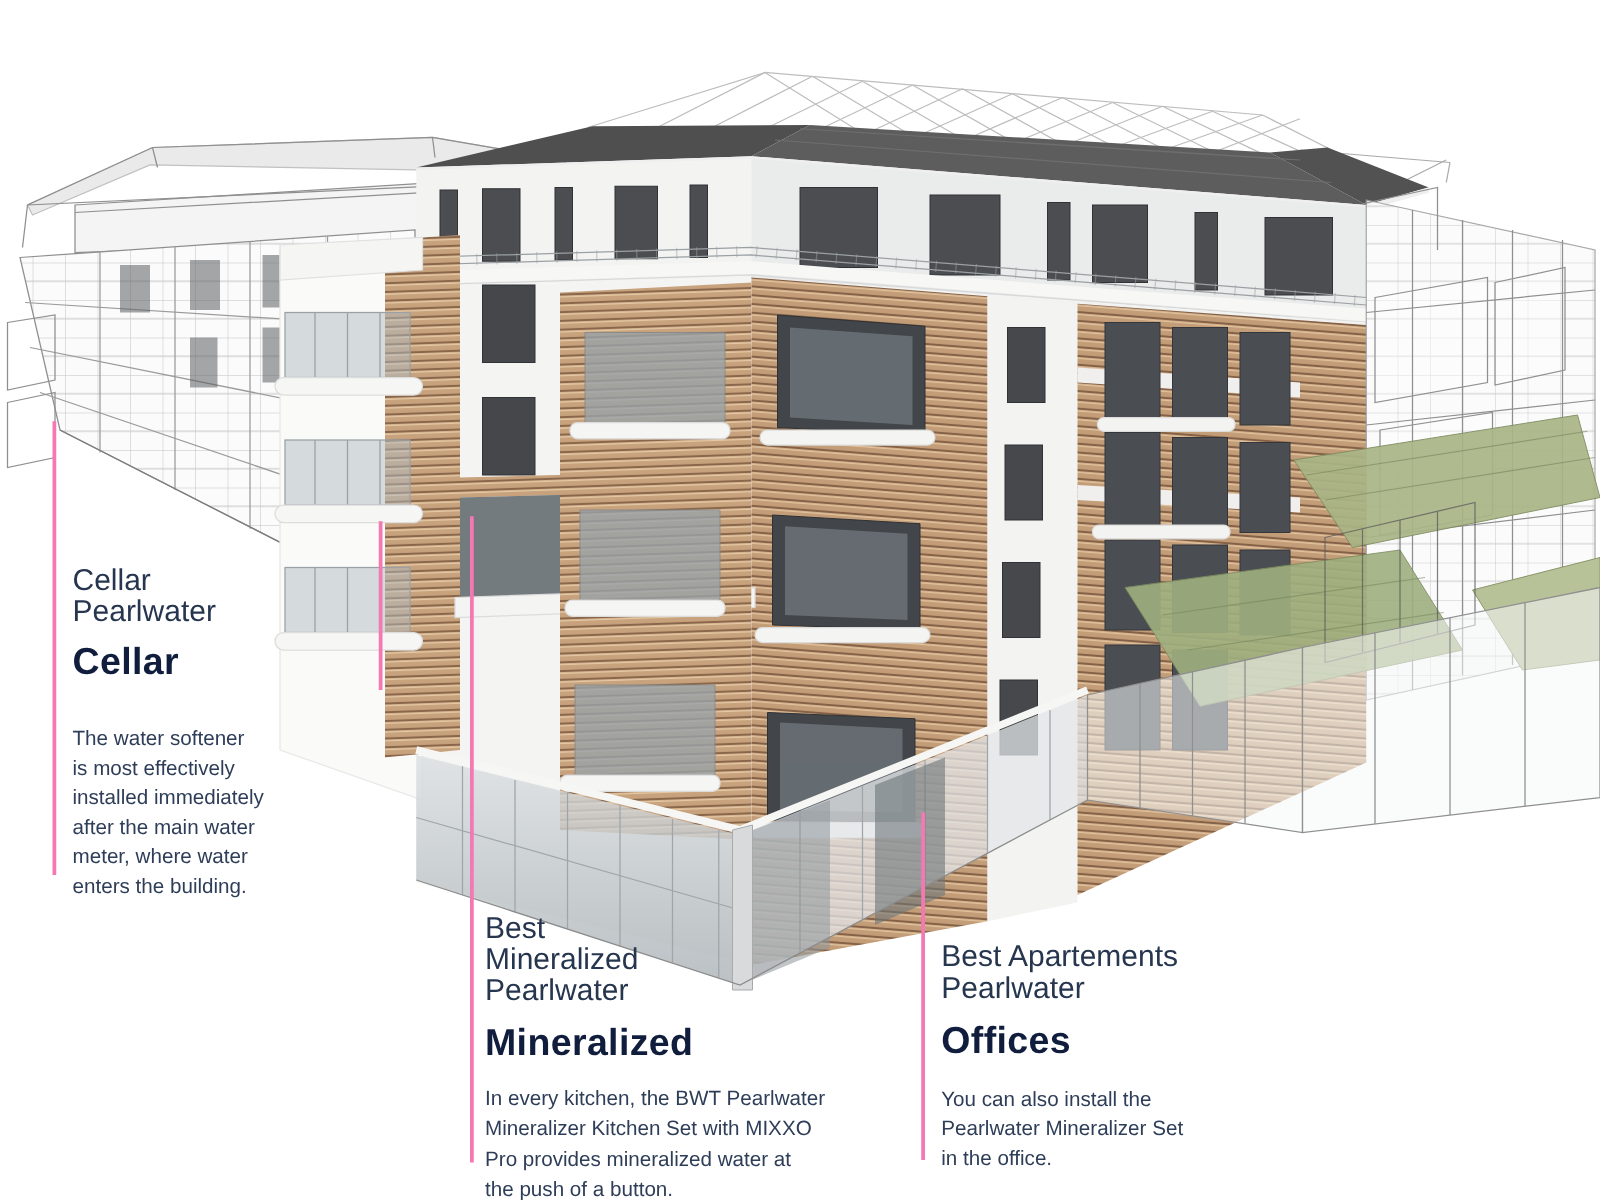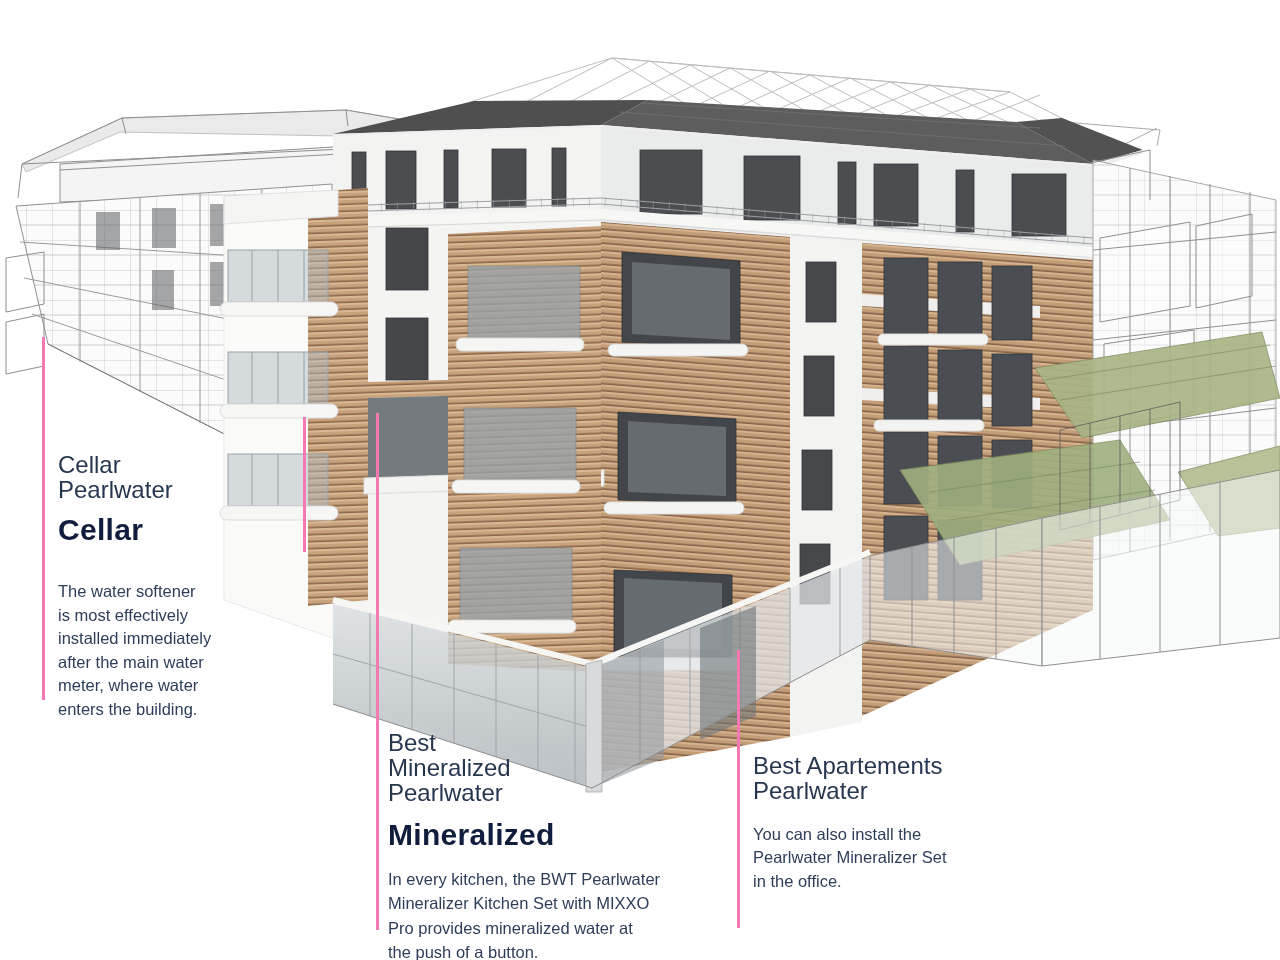--- a/index.html
+++ b/index.html
@@ -257,18 +257,19 @@
     <h2 class="ttl">Mineralized</h2>
     <p class="bdy">In every kitchen, the BWT Pearlwater
 Mineralizer Kitchen Set with MIXXO
 Pro provides mineralized water at
 the push of a button.</p>
   </section>
 
   <section class="note n-offices">
     <p class="sub">Best Apartements
 Pearlwater</p>
+    <h2 class="ttl">Offices</h2>
     <p class="bdy">You can also install the
 Pearlwater Mineralizer Set
 in the office.</p>
   </section>
 
 </div>
 
 </body></html>

